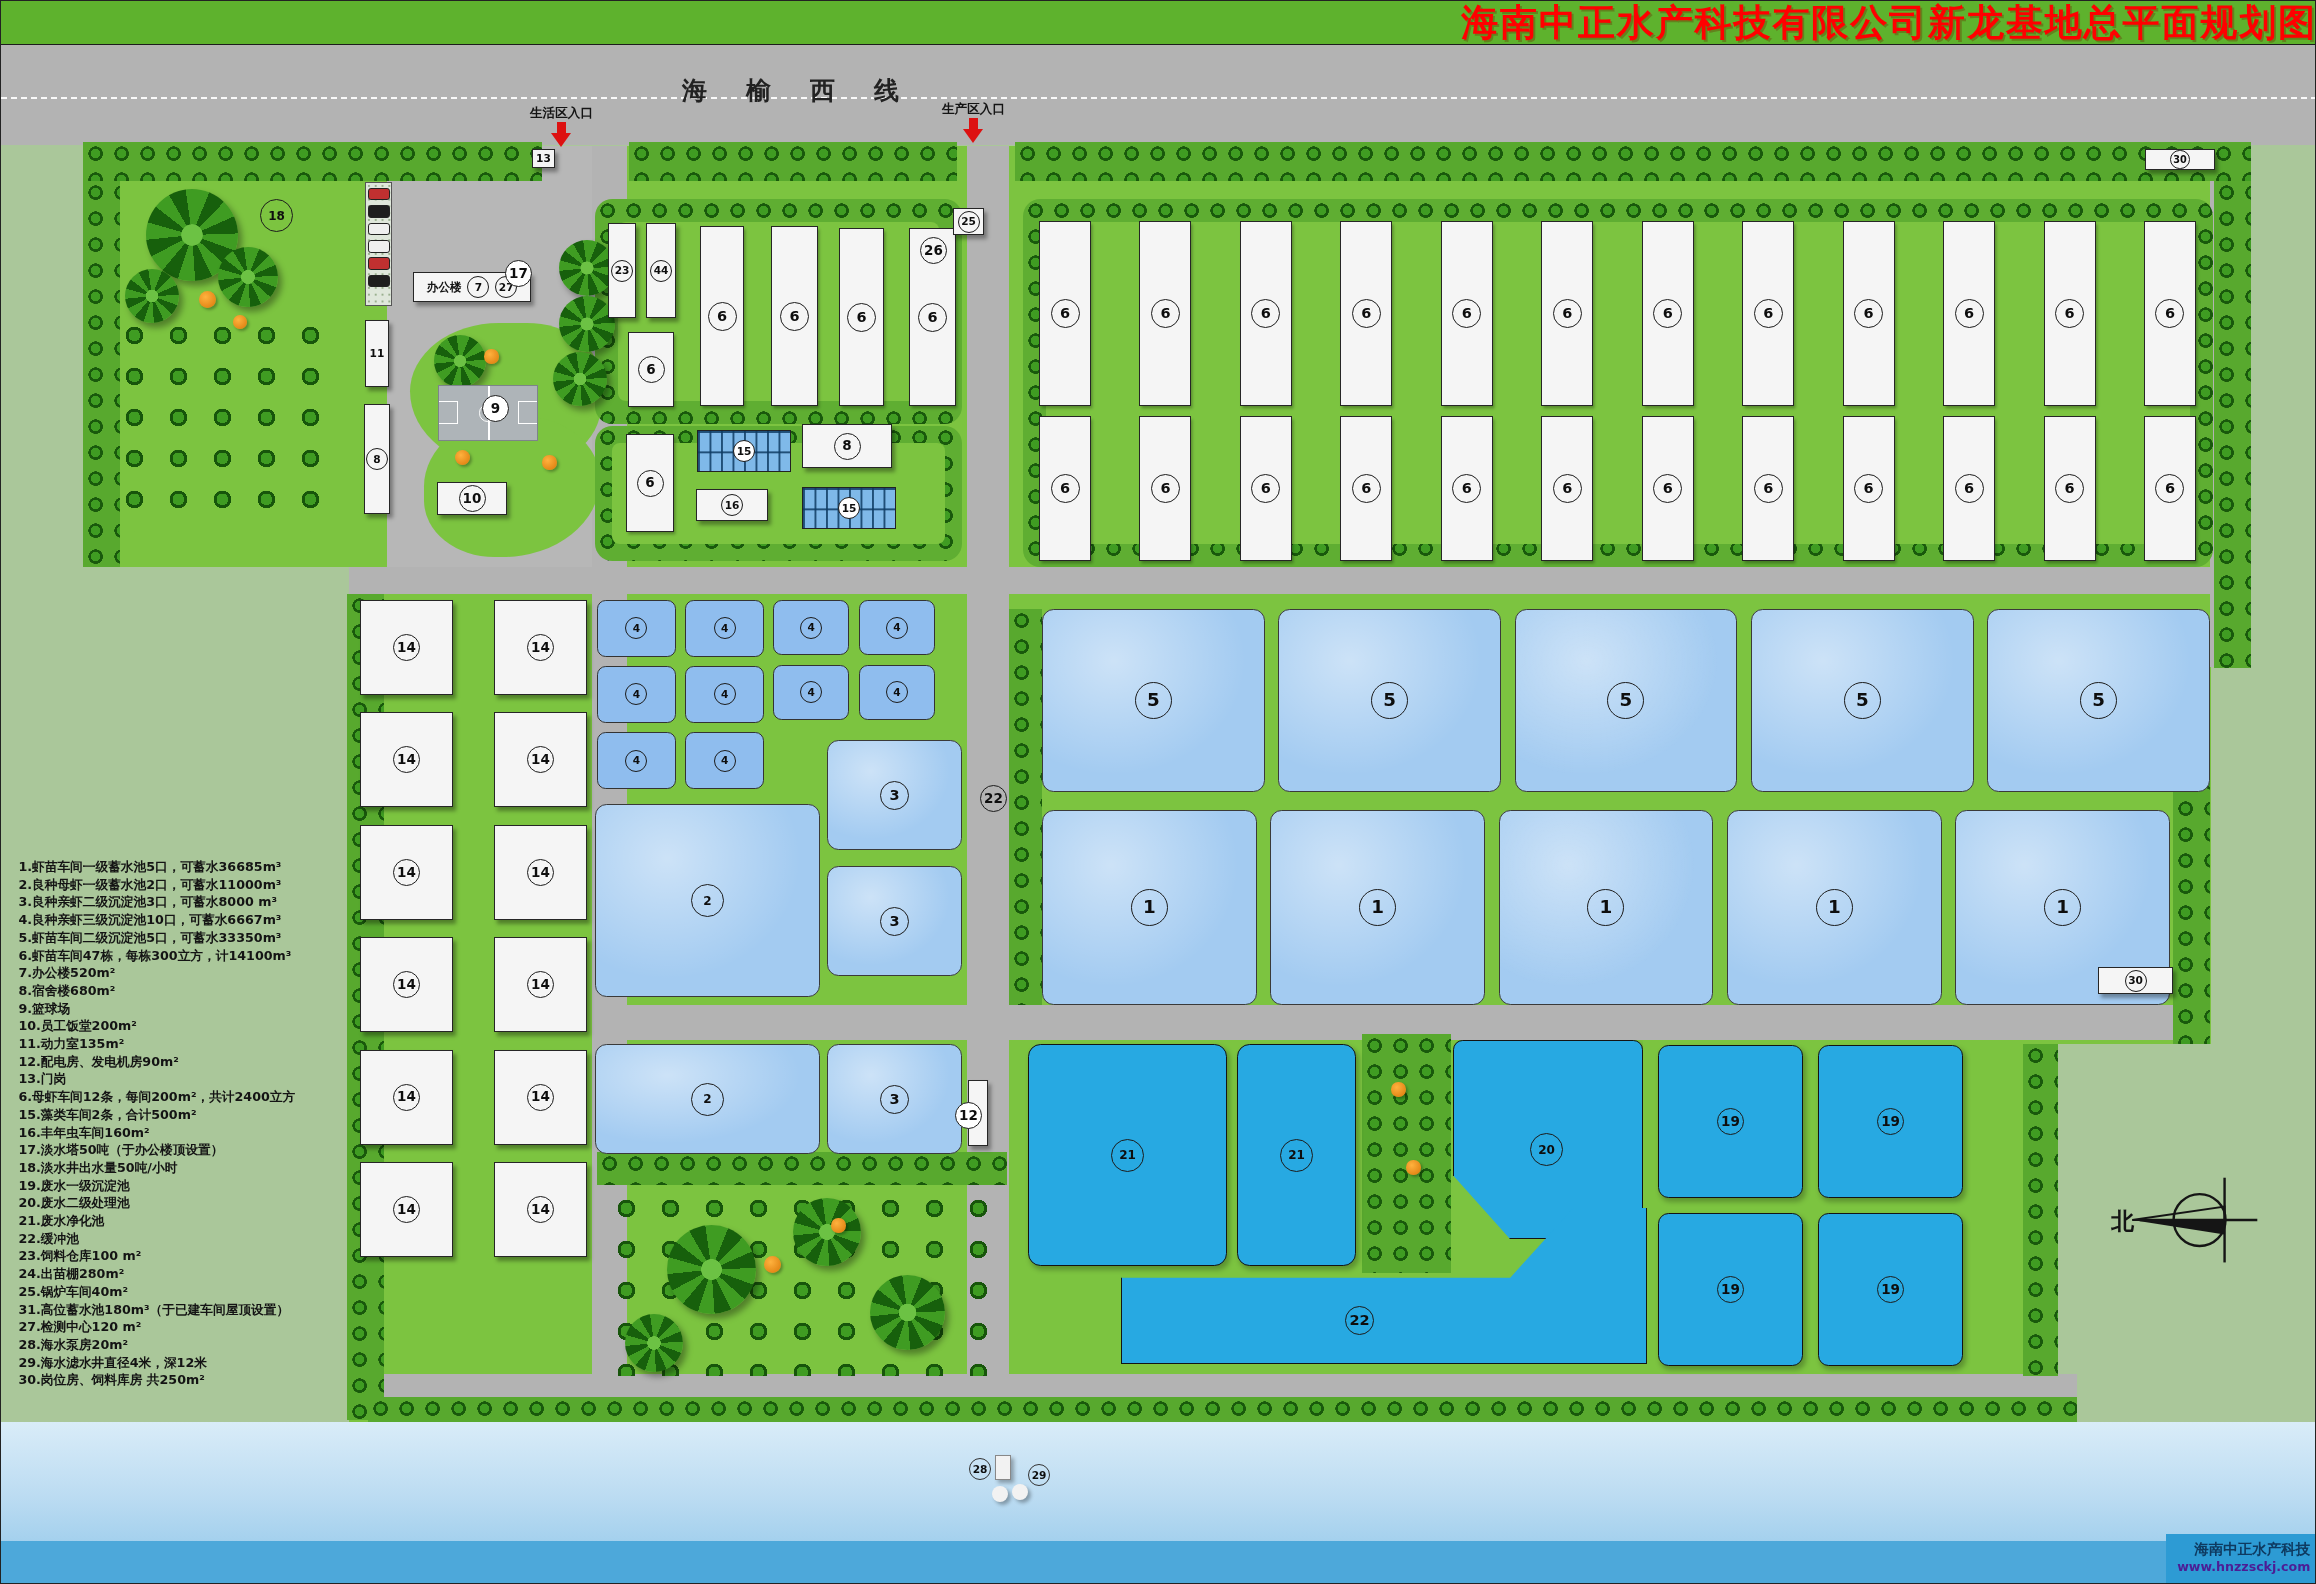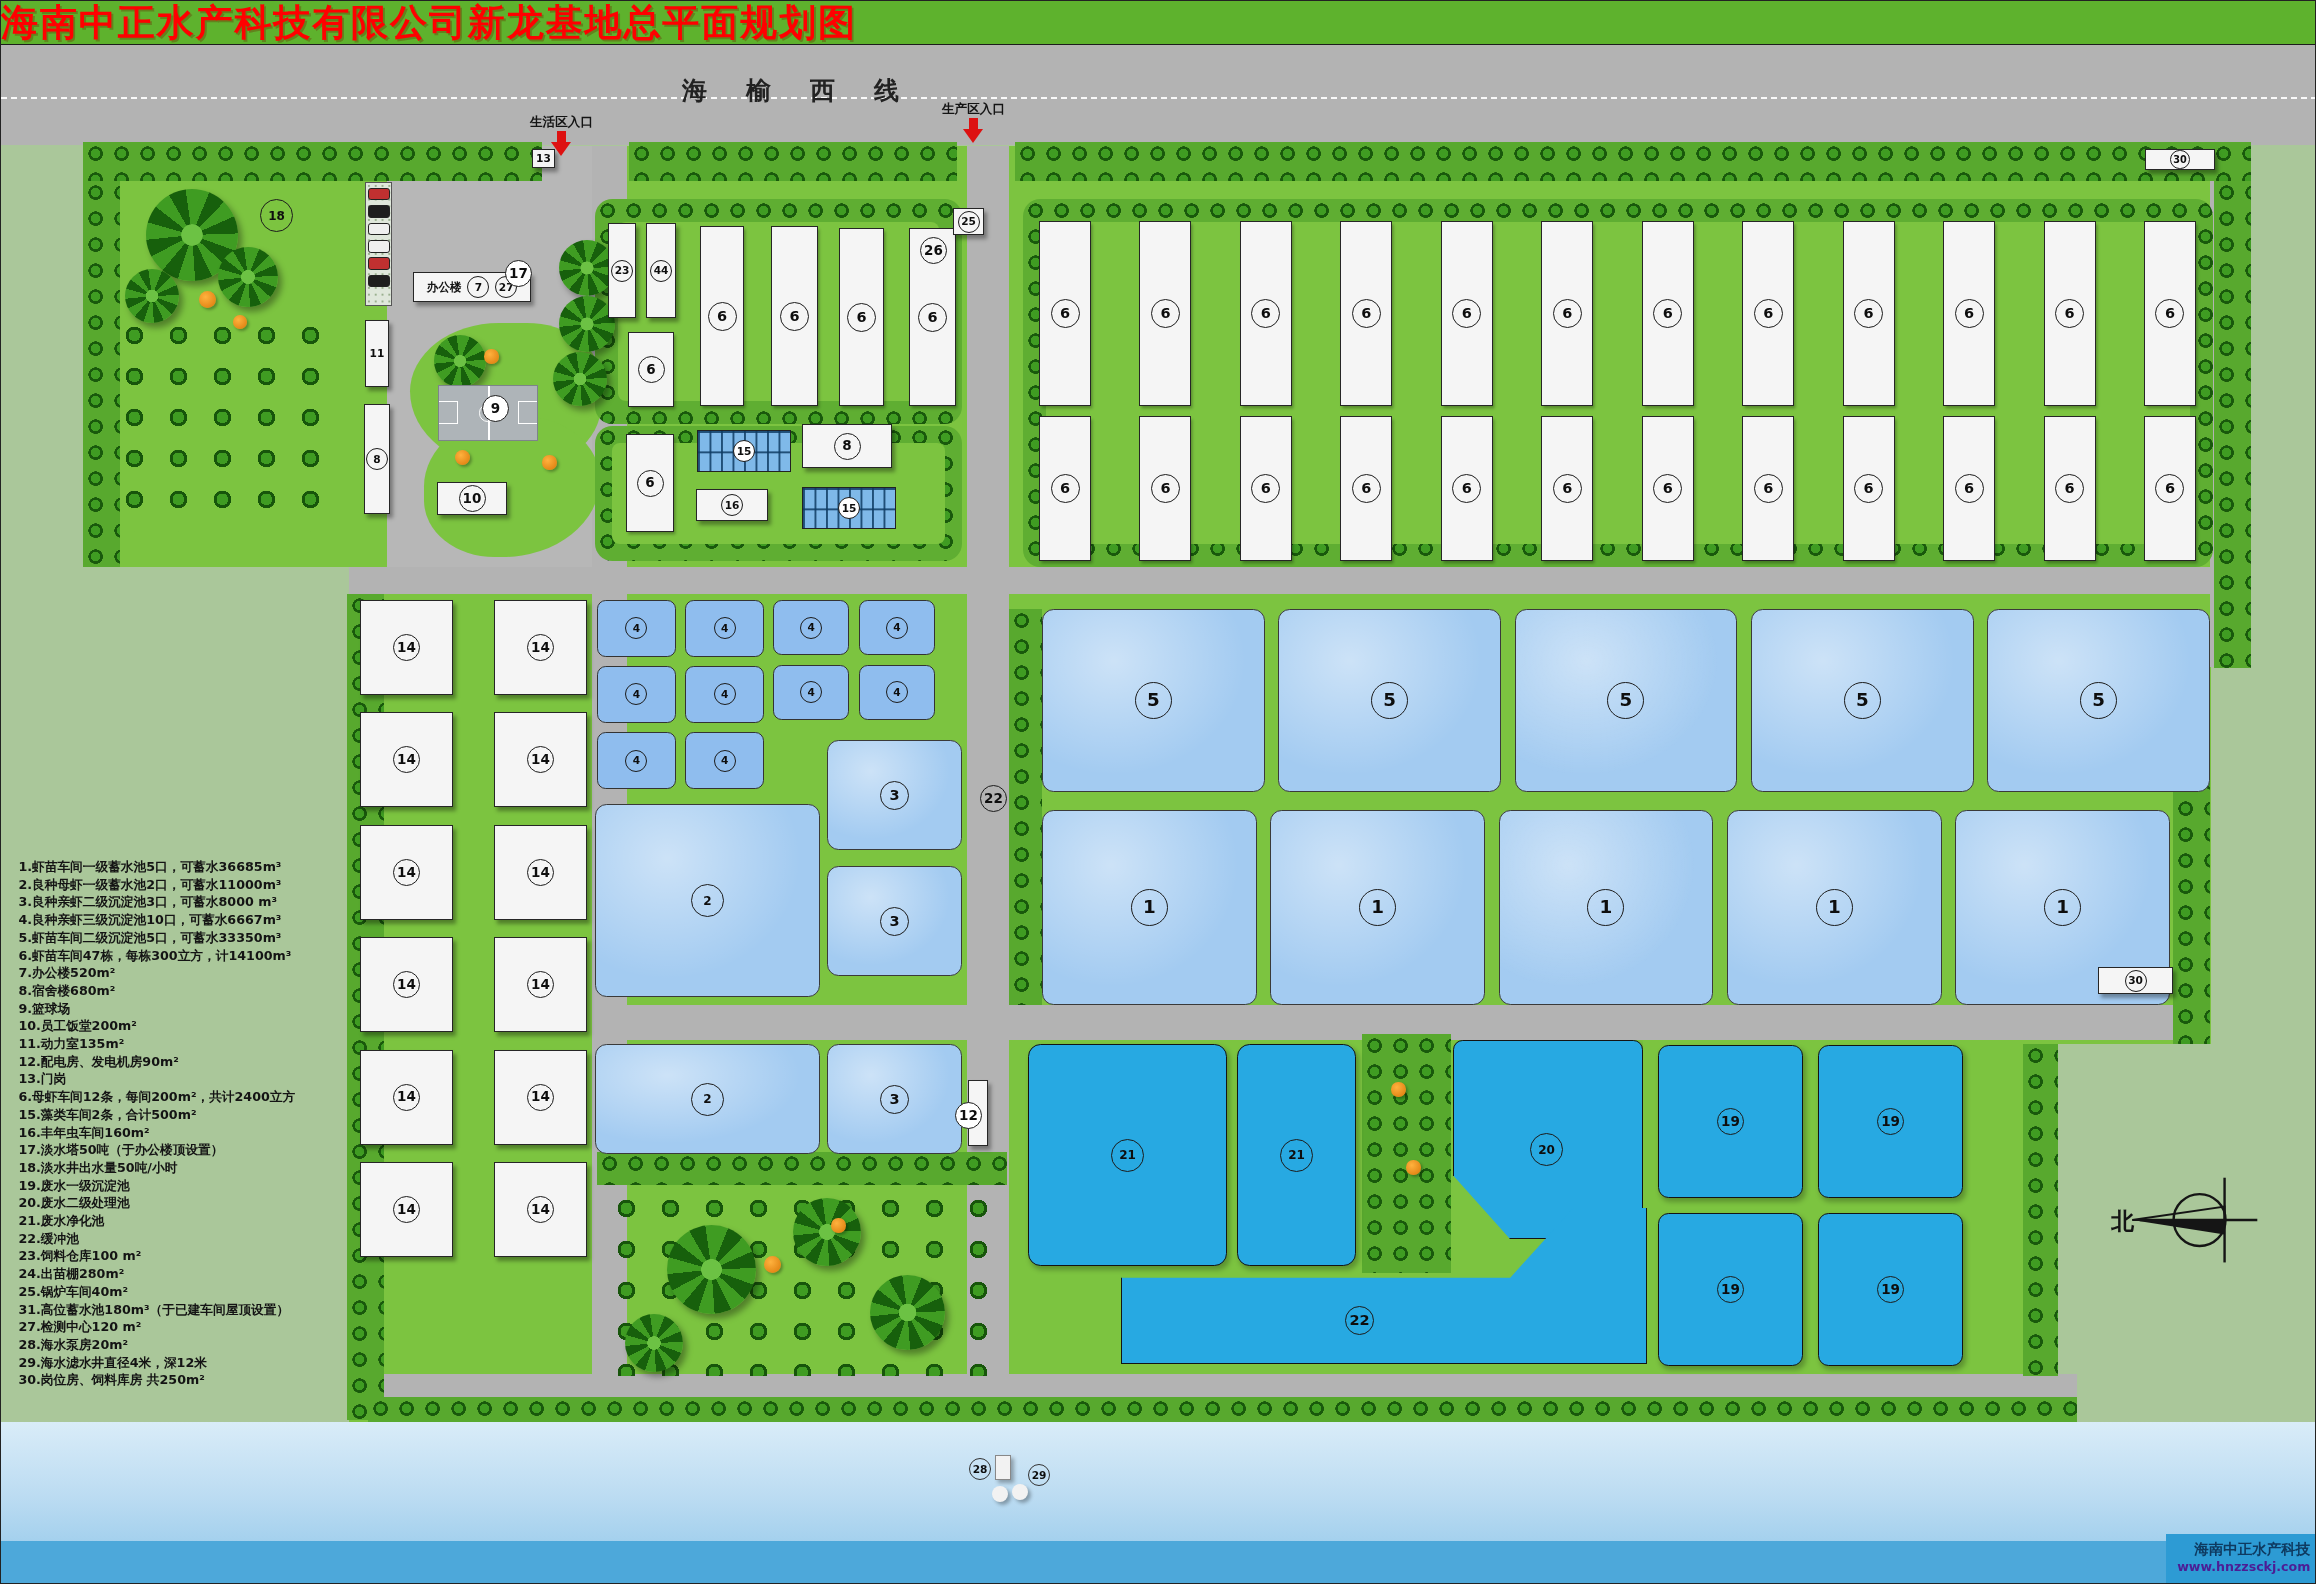--- a/index.html
+++ b/index.html
@@ -77,21 +77,21 @@
   <div class="palm" style="left:217px;top:246px;width:60px;height:60px;z-index:4"></div>
   <div class="palm" style="left:124px;top:268px;width:54px;height:54px;z-index:4"></div>
   <div class="flower" style="left:198px;top:290px;width:17.4px;height:17.4px;z-index:5"></div>
   <div class="flower" style="left:232px;top:314px;width:13.5px;height:13.5px;z-index:5"></div>
   <span class="badge abs z30" style="left:259px;top:198px">18</span>
 
   <div class="b bldg" style="left:531px;top:148px;width:23px;height:19.3px;z-index:5">
     <span class="badge c z18" style="border:none;font-size:10.6px">13</span>
   </div>
 
-  <div class="b" style="left:529px;top:113px;z-index:5;text-align:right">
+  <div class="b" style="left:529px;top:104px;z-index:5;text-align:right">
     <div class="txt" style="font-size:12.6px">生活区入口</div>
     <div class="arrow-stem"></div>
     <div class="arrow-head" style="margin:0 auto"></div>
   </div>
   <div class="b" style="left:941px;top:100px;z-index:5;text-align:center">
     <div class="txt" style="font-size:12.6px">生产区入口</div>
     <div class="arrow-stem"></div>
     <div class="arrow-head" style="margin:0 auto"></div>
   </div>
 
@@ -502,18 +502,18 @@
       <line x1="118" y1="14" x2="118" y2="102" stroke="#151515" stroke-width="2.5"></line>
       <line x1="30" y1="58" x2="152" y2="58" stroke="#151515" stroke-width="2.5"></line>
       <polygon points="22,58 118,44 118,58" fill="none" stroke="#151515" stroke-width="2"></polygon>
       <polygon points="22,58 118,58 118,73" fill="#151515"></polygon>
       <text x="0" y="67" font-size="24" font-weight="bold" fill="#151515">北</text>
     </svg>
   </div>
 
   <div class="b txt" style="left:681px;top:73px;font-size:25px;letter-spacing:39px;color:#222;z-index:3">海榆西线</div>
 
-  <div class="b" style="left:0;top:0;width:2316px;height:44px;background:#5eb22d;border-bottom:1.9px solid #1c1c1c;z-index:8;display:flex;align-items:center;justify-content:flex-start">
+  <div class="b" style="left:0;top:0;width:2316px;height:44px;background:#5eb22d;border-bottom:1.9px solid #1c1c1c;z-index:8;display:flex;align-items:center;justify-content:flex-end">
     <span style="color:#ff0000;font-size:37px;font-weight:700;letter-spacing:1.9px;text-shadow:1.9px 1.9px 0 rgba(110,40,0,.35)">海南中正水产科技有限公司新龙基地总平面规划图</span>
   </div>
 
 </div>
 
 
 </body></html>

